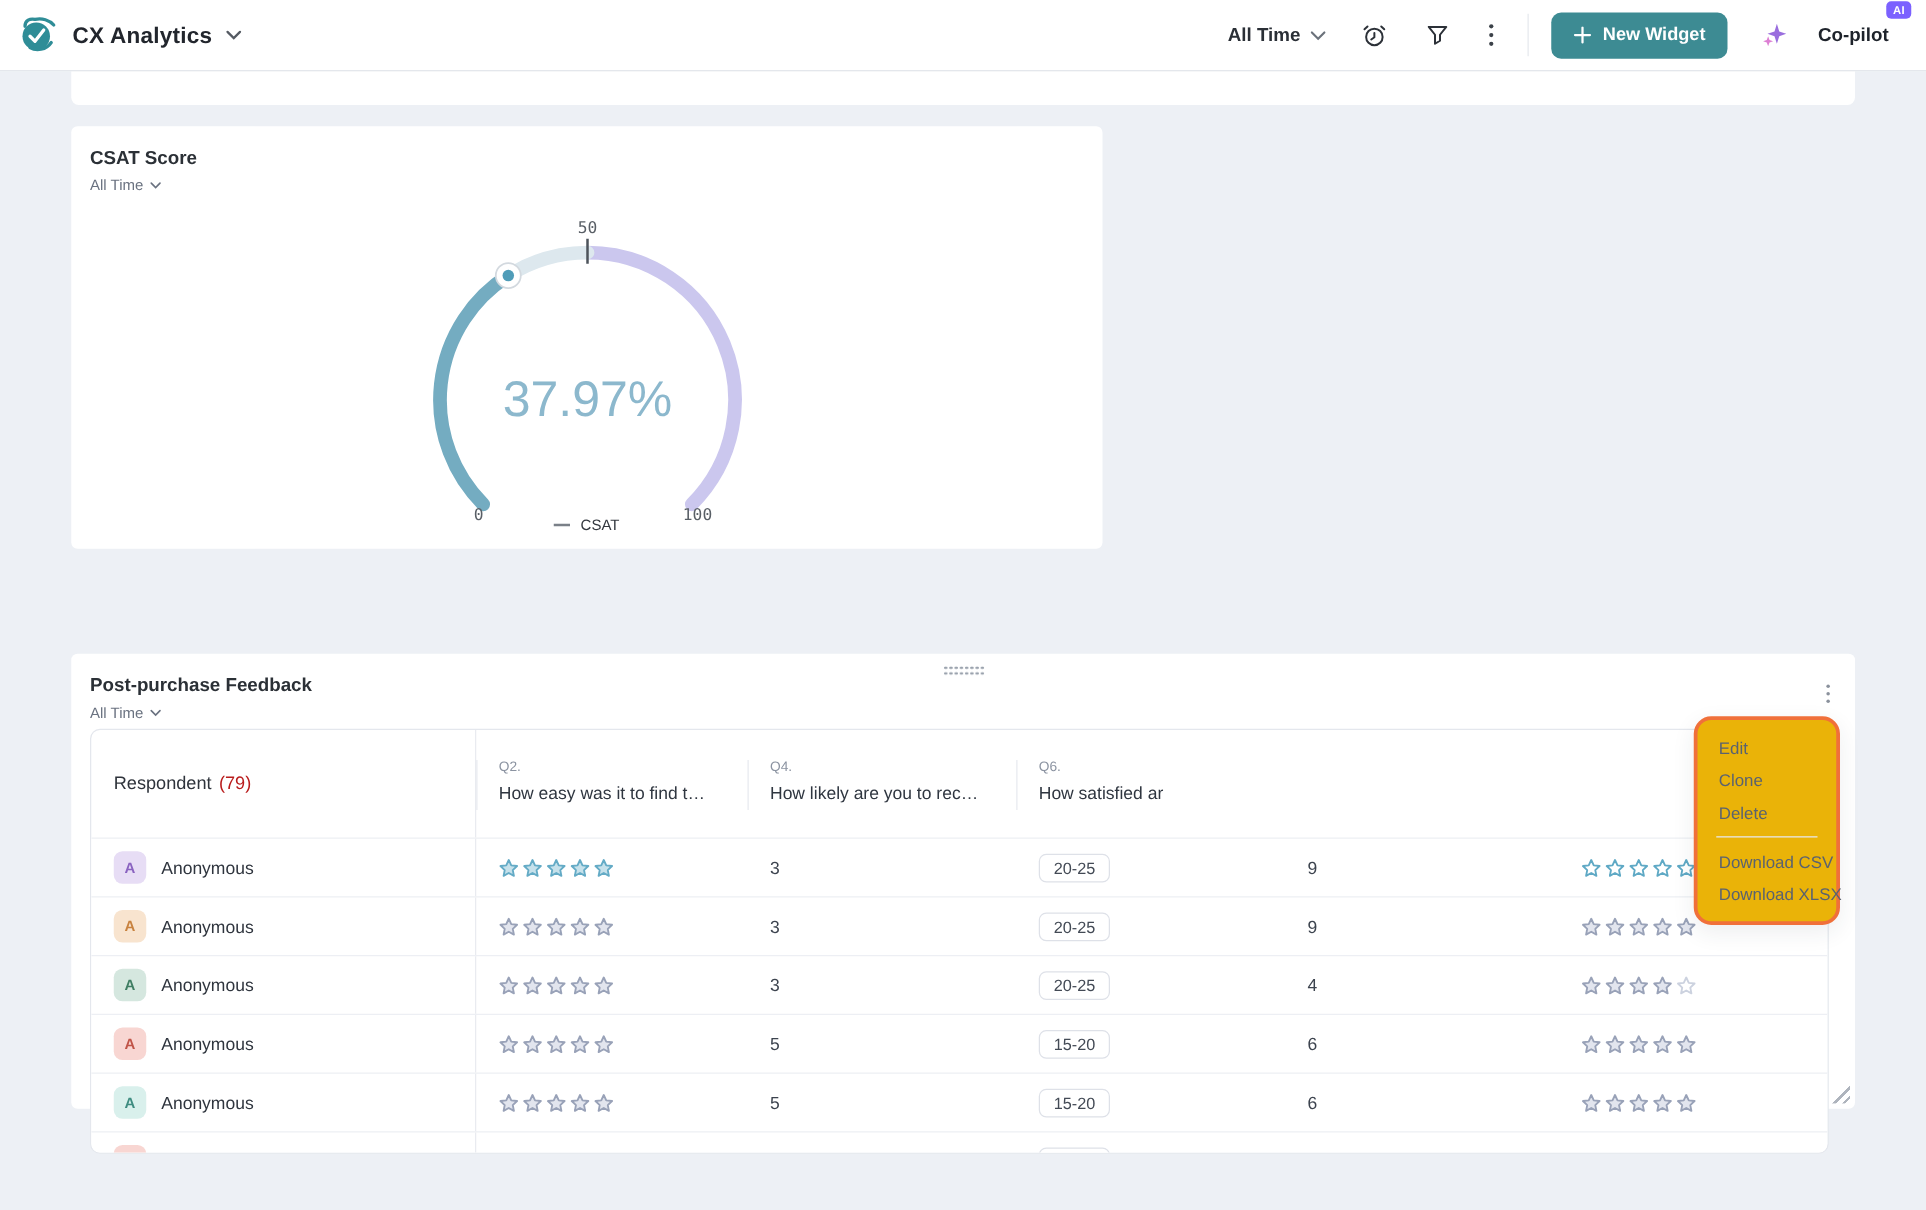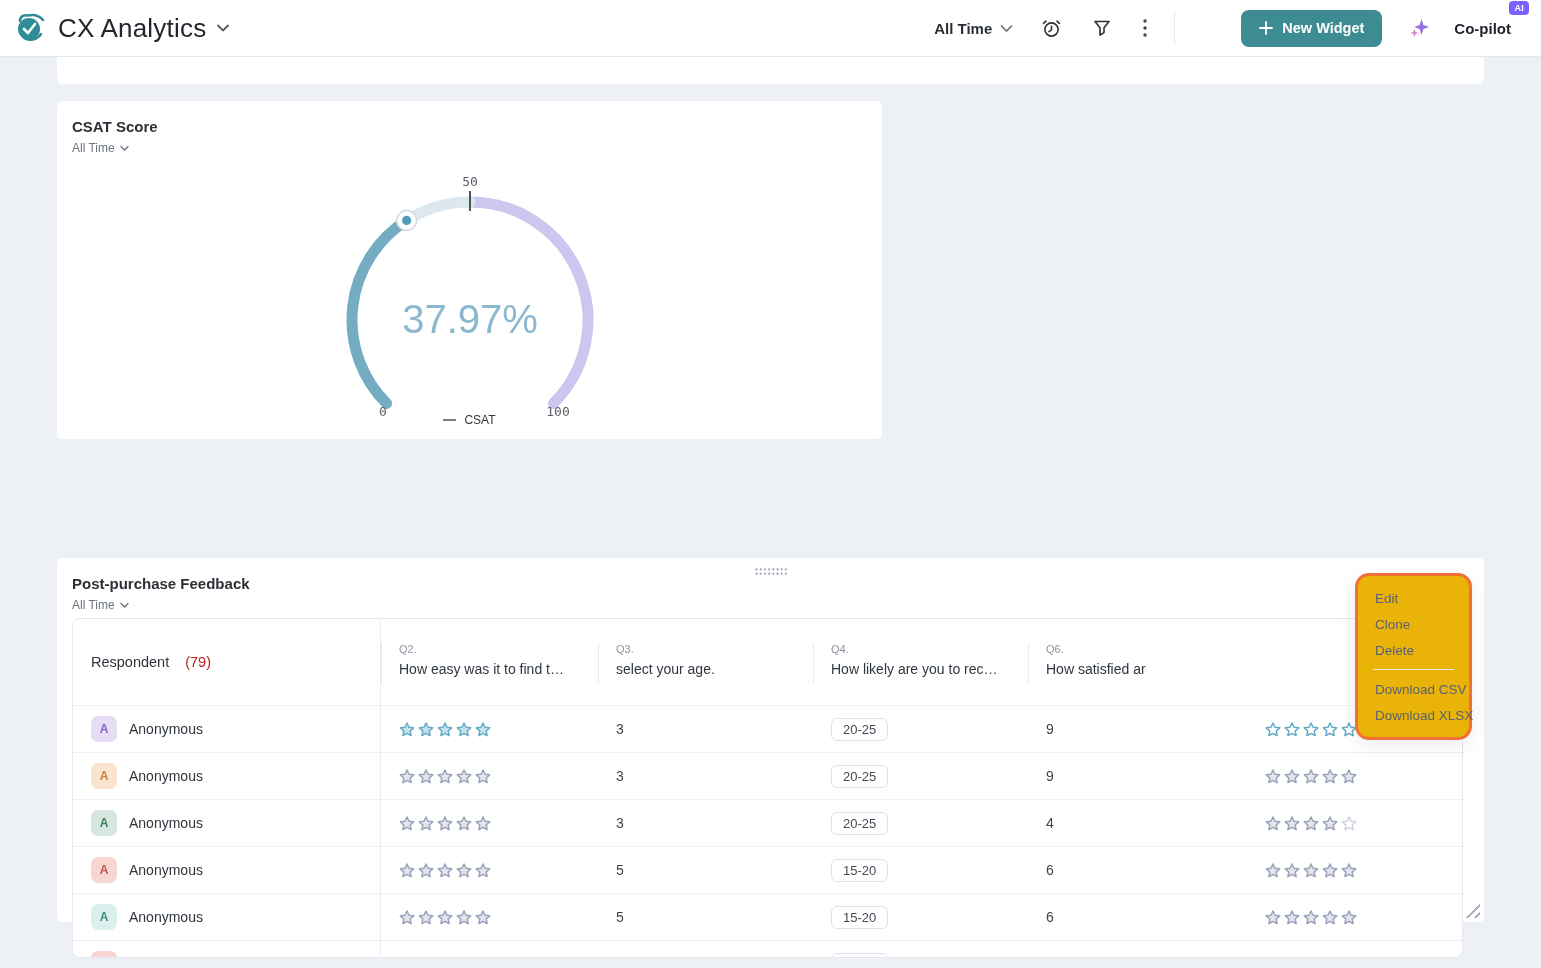--- a/index.html
+++ b/index.html
@@ -4,41 +4,41 @@
 <style>
   * { margin:0; padding:0; box-sizing:border-box; }
   html,body { width:1541px; height:968px; overflow:hidden;
     font-family:"Liberation Sans", sans-serif; background:#edf0f5; color:#272c33; }
 
   
   .topbar { position:absolute; left:0; top:0; width:1541px; height:57px; background:#fff;
     border-bottom:1px solid #e4e7ec; display:flex; align-items:center; justify-content:space-between;
     padding:0 18px 0 14px; z-index:50; }
   .brand { display:flex; align-items:center; gap:10px; }
-  .brand-title { font-size:26px; font-weight:400; color:#22262d; letter-spacing:.2px; }
+  .brand-title { font-size:18px; font-weight:700; color:#22262d; letter-spacing:.2px; }
   .chev { display:inline-flex; align-items:center; }
   .topbar-right { display:flex; align-items:center; gap:6px; }
   .time-filter { display:flex; align-items:center; gap:8px; font-size:15px; font-weight:700;
     color:#2a2f36; padding:6px 10px; cursor:pointer; }
   .iconbtn { background:none; border:none; padding:8px 12px; cursor:pointer; display:flex; align-items:center; }
   .vdiv { width:1px; height:34px; background:#e6e9ee; margin:0 12px 0 8px; }
   .new-widget { display:flex; align-items:center; gap:9px; background:#3d8b93; color:#fff;
     border:none; border-radius:8px; height:37px; padding:0 18px; font-size:14.5px; font-weight:700;
-    font-family:"Liberation Sans",sans-serif; cursor:pointer;margin-left:48px; }
+    font-family:"Liberation Sans",sans-serif; cursor:pointer; }
   .copilot { position:relative; display:flex; align-items:center; gap:24px; margin-left:22px;
     font-size:15px; font-weight:700; color:#1e232b; cursor:pointer; padding-right:12px; }
   .ai-badge { position:absolute; top:-17px; right:-6px; background:#7b61ff; color:#fff;
     font-size:9px; font-weight:700; padding:2px 5px; border-radius:4px; letter-spacing:.3px; }
 
   
   .partial-card { position:absolute; left:57px; top:57px; width:1427px; height:27px;
     background:#fff; border-radius:0 0 6px 6px; }
   .card { position:absolute; background:#fff; border-radius:5px; }
   .csat-card { left:57px; top:101px; width:825px; height:338px; }
-  .feedback-card { left:57px; top:558px; width:1427px; height:364px; }
+  .feedback-card { left:57px; top:523px; width:1427px; height:364px; }
   .w-title { position:absolute; left:15px; top:17px; font-size:15px; font-weight:700; color:#2b3036; }
   .w-sub { position:absolute; left:15px; top:40px; font-size:12px; color:#6a7280;
     display:flex; align-items:center; gap:5px; cursor:pointer; }
 
   
   .gauge-svg { position:absolute; left:233px; top:69px; width:360px; height:300px; }
   .gauge-ticklabel { font-family:"DejaVu Sans Mono", monospace; font-size:13px; fill:#595f66; }
   .gauge-value { font-size:40px; fill:#8cb8cd; }
   .csat-legend { position:absolute; left:0; right:0; bottom:12px; display:flex; gap:8px;
     align-items:center; justify-content:center; font-size:12px; color:#33383f; }
@@ -53,21 +53,21 @@
   .resize-handle { position:absolute; right:4px; bottom:4px; width:15px; height:15px; cursor:nwse-resize;
     background:repeating-linear-gradient(135deg, #aeb4bd 0 2px, transparent 2px 5.5px);
     clip-path:polygon(100% 0, 100% 100%, 0 100%); }
 
   
   .ftable { position:absolute; left:15px; top:60px; width:1391px; height:340px;
     border:1px solid #e4e7ed; border-radius:8px; overflow:hidden; background:#fff; }
   .thead, .trow { display:grid; grid-template-columns:308px 217px 215px 215px 219px minmax(0,1fr); }
   .thead { height:86px; }
   .th { position:relative; padding:24px 14px 0 18px; }
-  .th-resp { display:flex; align-items:center; padding-top:0; font-size:14.5px; color:#2e333b; gap:16px;
+  .th-resp { display:flex; align-items:center; padding-top:0; font-size:14.5px; color:#2e333b; gap:6px;
     border-right:1px solid #e9ebf0; }
   .th-resp .cnt { color:#b91c1c; font-weight:400; }
   .th .tag { display:block; font-size:11px; color:#8b93a1; margin-bottom:6px; }
   .th .q { display:block; font-size:14px; color:#2f3640; white-space:nowrap; overflow:hidden;
     text-overflow:ellipsis; padding-right:14px; }
   .th-q:not(.first)::before { content:""; position:absolute; left:0; top:24px; height:40px; width:1px; background:#e7eaef; }
   .sort-arrow { position:absolute; right:10px; top:36px; color:#3c434e; font-size:15px; cursor:pointer; }
   .trow { height:47px; border-top:1px solid #edeff4; background:#fff; }
   .td { display:flex; align-items:center; padding-left:18px; font-size:14px; color:#3c434e; overflow:hidden; }
   .col-resp { border-right:1px solid #e9ebf0; gap:12px; }
@@ -222,24 +222,20 @@
       <div class="thead">
         <div class="th th-resp">
           <span>Respondent</span>
           <span class="cnt">(79)</span>
         </div>
         <div class="th th-q">
           <span class="tag">Q2.</span>
           <span class="q">How easy was it to find the pr…</span>
         </div>
         <div class="th th-q">
-          <span class="tag">Q3.</span>
-          <span class="q">select your age.</span>
-        </div>
-        <div class="th th-q">
           <span class="tag">Q4.</span>
           <span class="q">How likely are you to recomm…</span>
         </div>
         <div class="th th-q">
           <span class="tag">Q6.</span>
           <span class="q">How satisfied ar</span>
         </div>
       </div>
       <div id="trows">
           <div class="trow">

